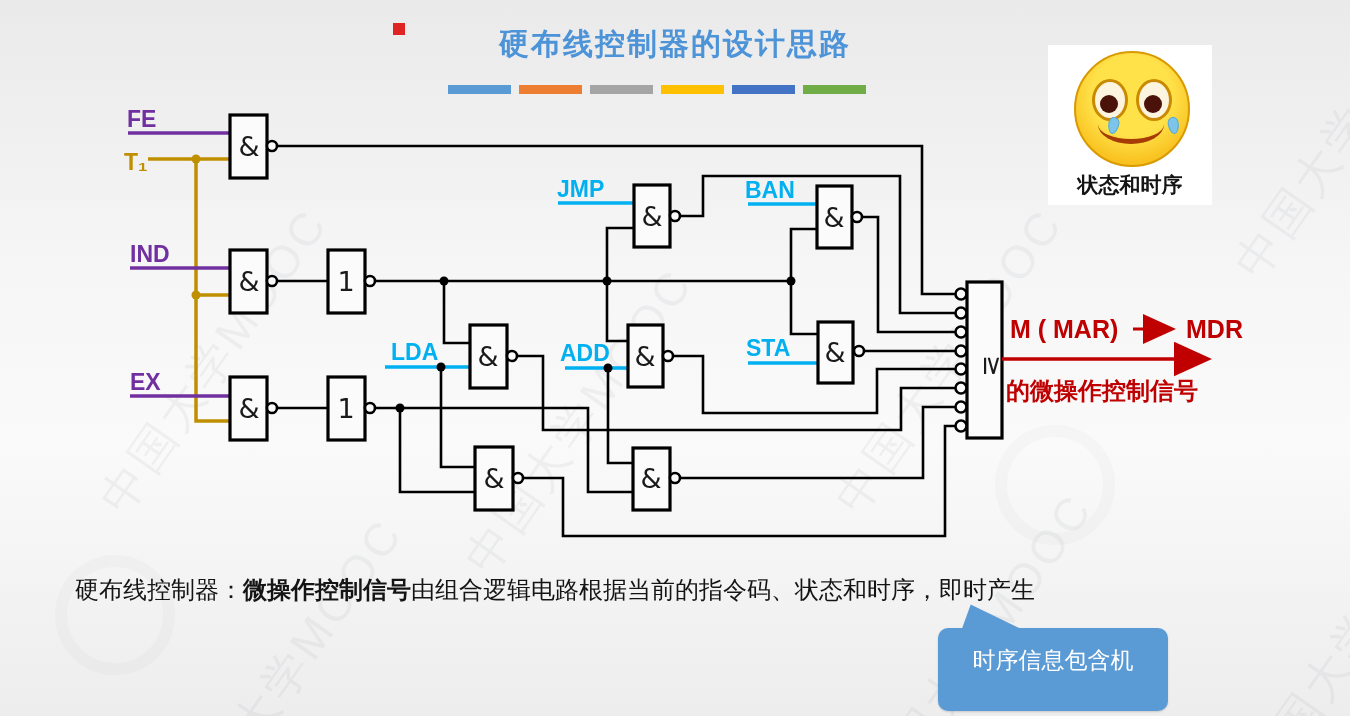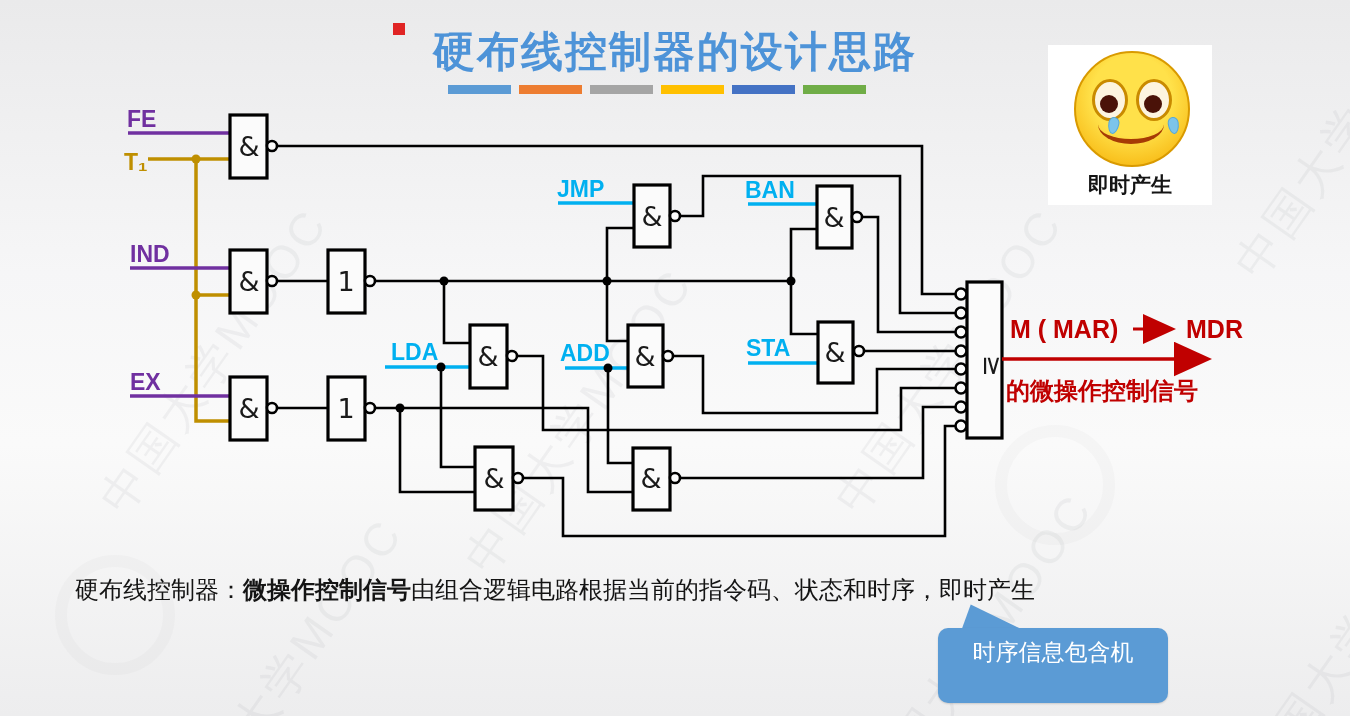--- a/index.html
+++ b/index.html
@@ -4,21 +4,21 @@
 <style>
   html,body{margin:0;padding:0;}
   .stage{
     position:relative;width:1350px;height:716px;overflow:hidden;
     background:linear-gradient(180deg,#eaeaeb 0%,#f6f6f7 38%,#fafafa 62%,#ededee 100%);
     font-family:"Liberation Sans",sans-serif;
   }
   .stage svg{position:absolute;left:0;top:0;}
   .title{
     position:absolute;left:0;top:24px;width:1350px;text-align:center;
-    font-family:"Liberation Serif",serif;font-weight:700;font-size:42px;
+    font-family:"Liberation Serif",serif;font-weight:700;font-size:30px;
     letter-spacing:2px;color:#4d93d8;
   }
   
   .wm{position:absolute;color:#878c91;opacity:.09;font-size:46px;white-space:nowrap;
       transform:rotate(-55deg);pointer-events:none;letter-spacing:4px;}
   .wm-circle{position:absolute;border:12px solid #9aa0a5;opacity:.05;border-radius:50%;
       width:96px;height:96px;pointer-events:none;}
   
   .meme{position:absolute;left:1048px;top:45px;width:164px;height:160px;background:#ffffff;}
   .meme-face{position:absolute;left:26px;top:6px;width:112px;height:112px;border-radius:50%;
@@ -35,21 +35,21 @@
       border-bottom:5px solid #a63b05;}
   .meme-caption{position:absolute;left:0;top:126px;width:164px;text-align:center;
       font-size:21px;color:#141414;font-weight:600;}
   
   .bottom-text{position:absolute;left:75px;top:574px;font-family:Liberation Serif, serif;
       font-size:24px;color:#141414;white-space:nowrap;}
   .bottom-text .b{font-weight:700;}
   
   .callout{position:absolute;left:938px;top:628px;width:230px;height:66px;background:#5b9bd5;
       border-radius:10px;color:#ffffff;text-align:center;font-size:23px;line-height:31px;
-      padding-top:9px;box-shadow:0 1px 2px rgba(0,0,0,.15);}
+      padding-top:17px;box-shadow:0 1px 2px rgba(0,0,0,.15);}
   .callout-tail{position:absolute;left:962px;top:606px;width:0;height:0;
       border-left:8px solid transparent;border-right:62px solid transparent;
       border-bottom:26px solid #5b9bd5;transform:rotate(3deg);}
 </style>
 </head>
 <body>
 
 <div class="stage">
 
   <div class="wm" style="left:35px;top:330px">中国大学MOOC</div>
@@ -210,21 +210,21 @@
       <div class="eye l">
           <div class="pupil"></div>
         </div>
       <div class="eye r">
           <div class="pupil"></div>
         </div>
       <div class="tear l"></div>
       <div class="tear r"></div>
       <div class="mouth"></div>
     </div>
-    <div class="meme-caption">即时产生</div>
+    <div class="meme-caption">状态和时序</div>
   </div>
 
   <div class="bottom-text">
     <span>硬布线控制器：</span><span class="b">微操作控制信号</span><span>由组合逻辑电路根据当前的指令码、状态和时序，即时产生</span>
   </div>
 
   <div class="callout-tail"></div>
   <div class="callout">
     <div>时序信息包含机</div>
   </div>

